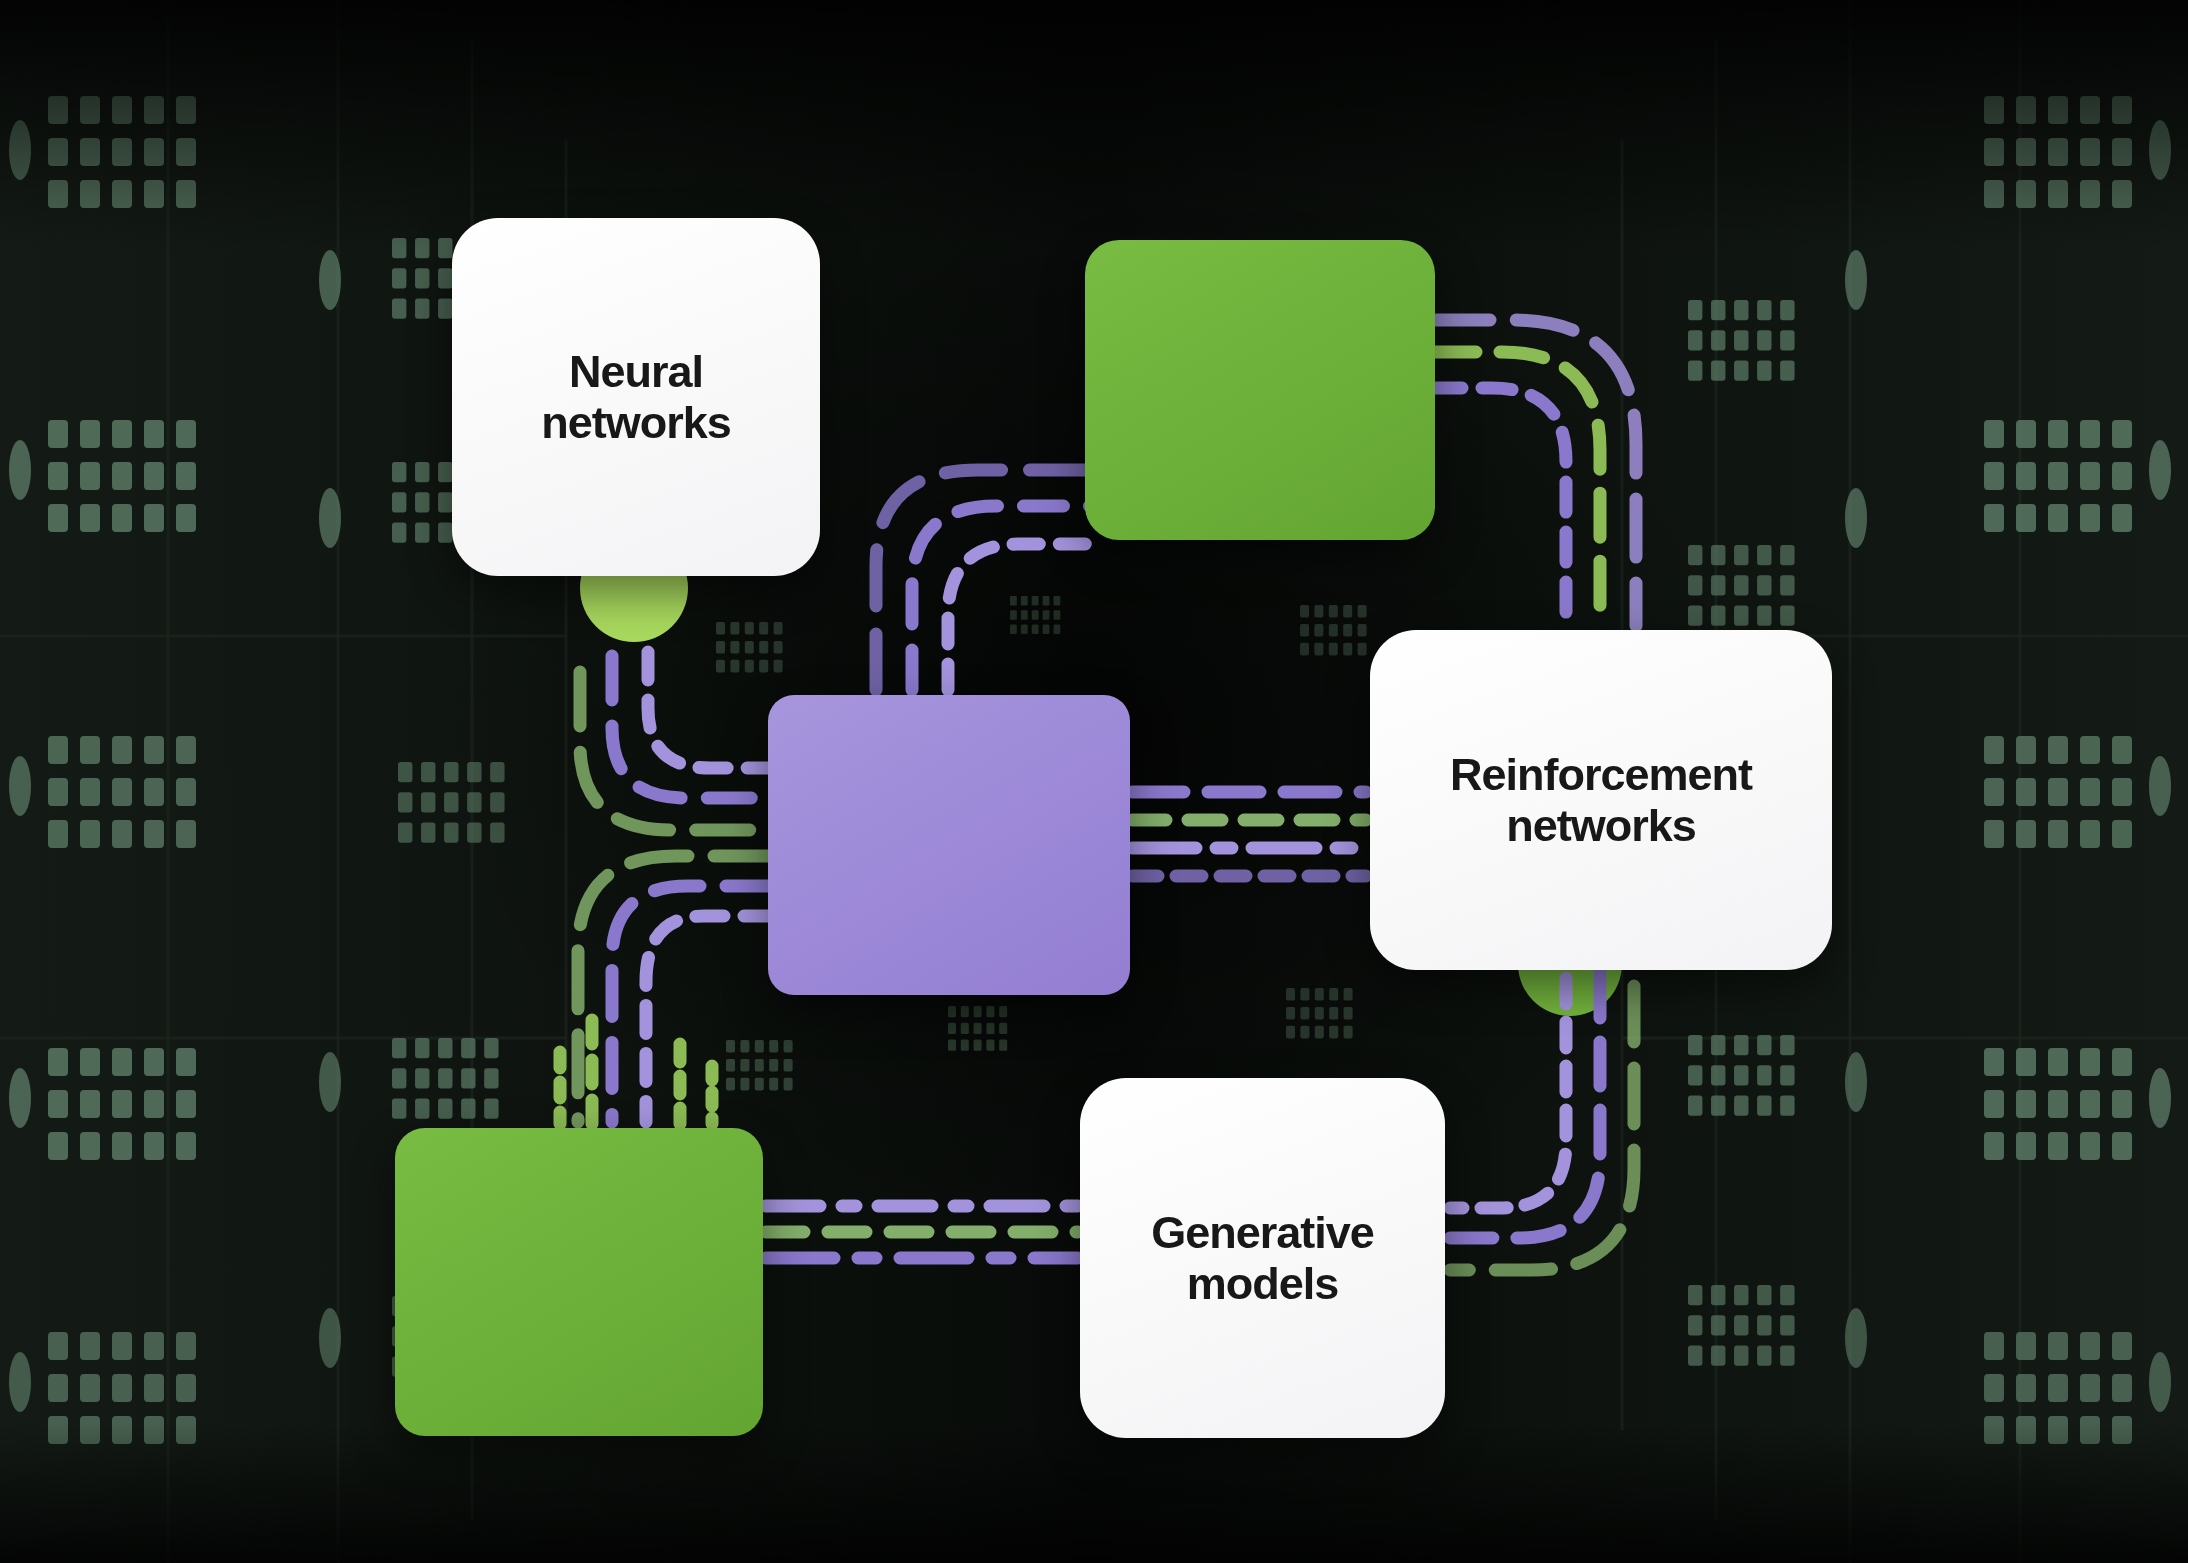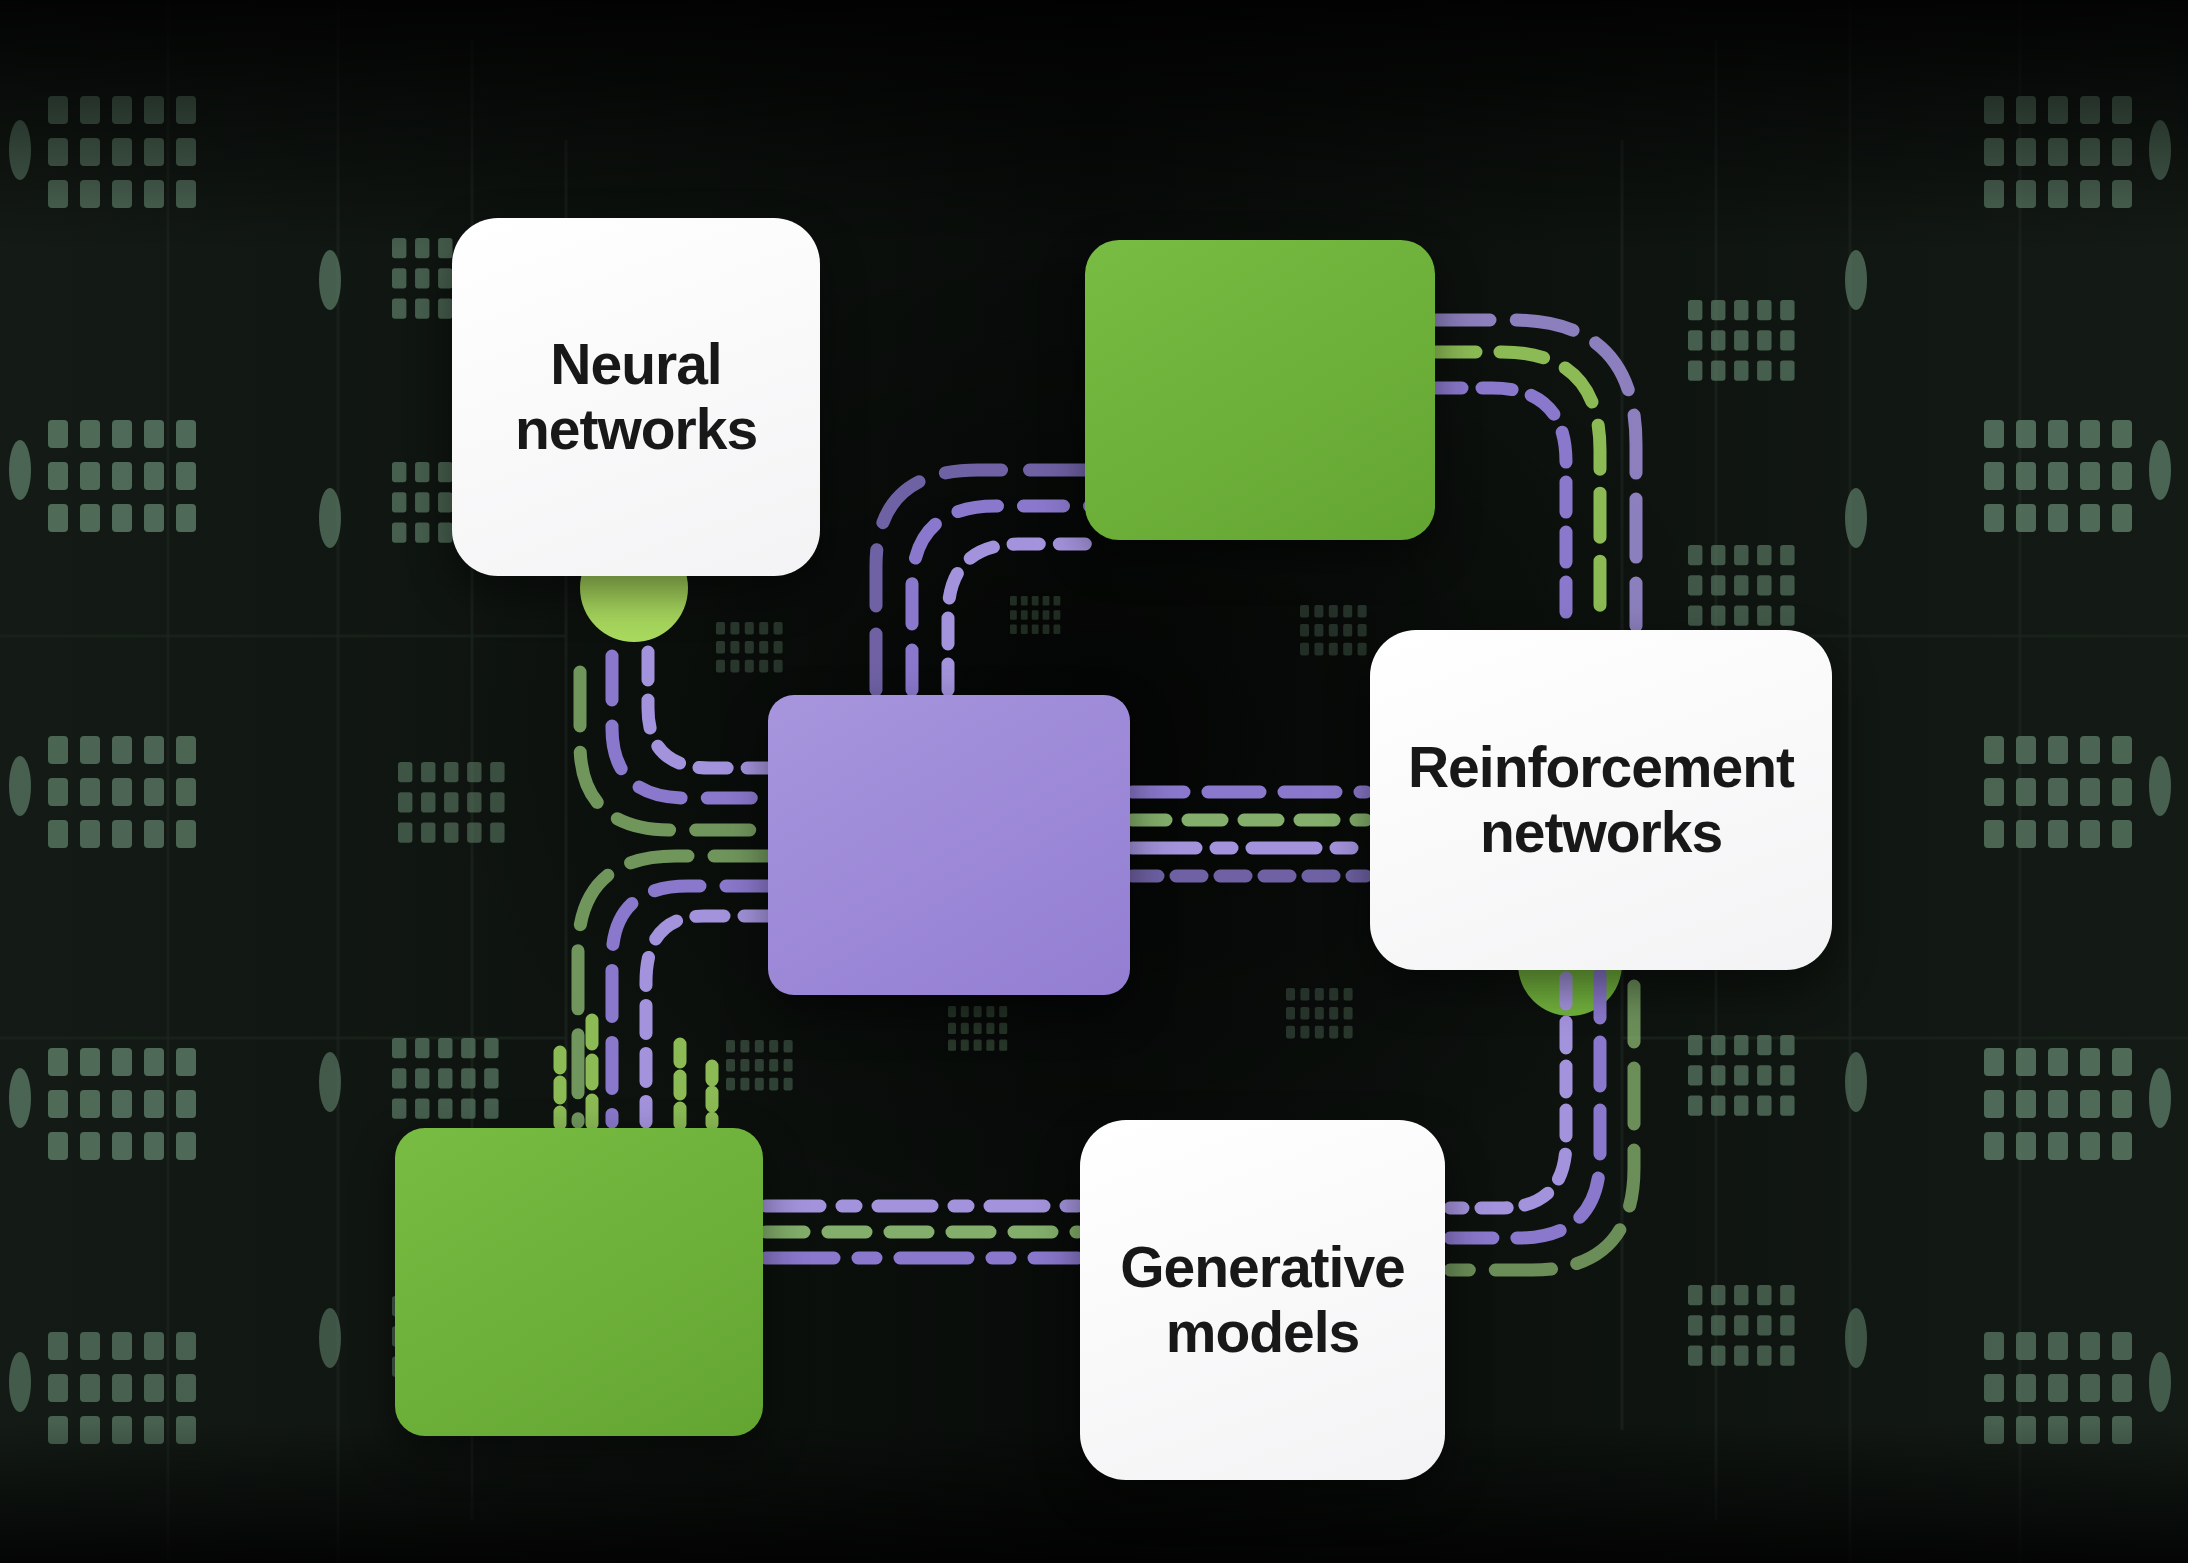--- a/index.html
+++ b/index.html
@@ -22,29 +22,29 @@
   .cg2{stroke:#8cbb55;}
   .edge-svg path{fill:none;stroke-width:13;stroke-linecap:round;}
   .node{
     position:absolute;z-index:4;display:flex;align-items:center;justify-content:center;
     box-shadow:0 18px 44px rgba(0,0,0,.45);
   }
   .node--white{background:linear-gradient(160deg,#ffffff 0%,#f3f3f5 100%);}
   .node--green{background:linear-gradient(150deg,#78bc43 0%,#63a531 100%);}
   .node--purple{background:linear-gradient(150deg,#a795dd 0%,#937ed2 100%);}
   .node-label{
-    font-weight:700;font-size:57px;line-height:1.14;color:#181818;
+    font-weight:700;font-size:45px;line-height:1.14;color:#181818;
     white-space:pre-line;text-align:center;letter-spacing:-1px;
   }
   .n-neural{left:452px;top:218px;width:368px;height:358px;border-radius:46px;}
   .n-topgreen{left:1085px;top:240px;width:350px;height:300px;border-radius:34px;}
   .n-purple{left:768px;top:695px;width:362px;height:300px;border-radius:26px;}
   .n-reinforce{left:1370px;top:630px;width:462px;height:340px;border-radius:46px;}
   .n-botgreen{left:395px;top:1128px;width:368px;height:308px;border-radius:30px;}
-  .n-generative{left:1080px;top:1120px;width:365px;height:360px;border-radius:46px;}
+  .n-generative{left:1080px;top:1078px;width:365px;height:360px;border-radius:46px;}
 </style>
 </head>
 <body>
 
 <div class="stage">
 
   <svg class="layer bg-svg" viewBox="0 0 2188 1563">
     <defs>
       <g id="ledgrid">
         <rect x="0" y="0" width="20" height="28" rx="4"></rect>

